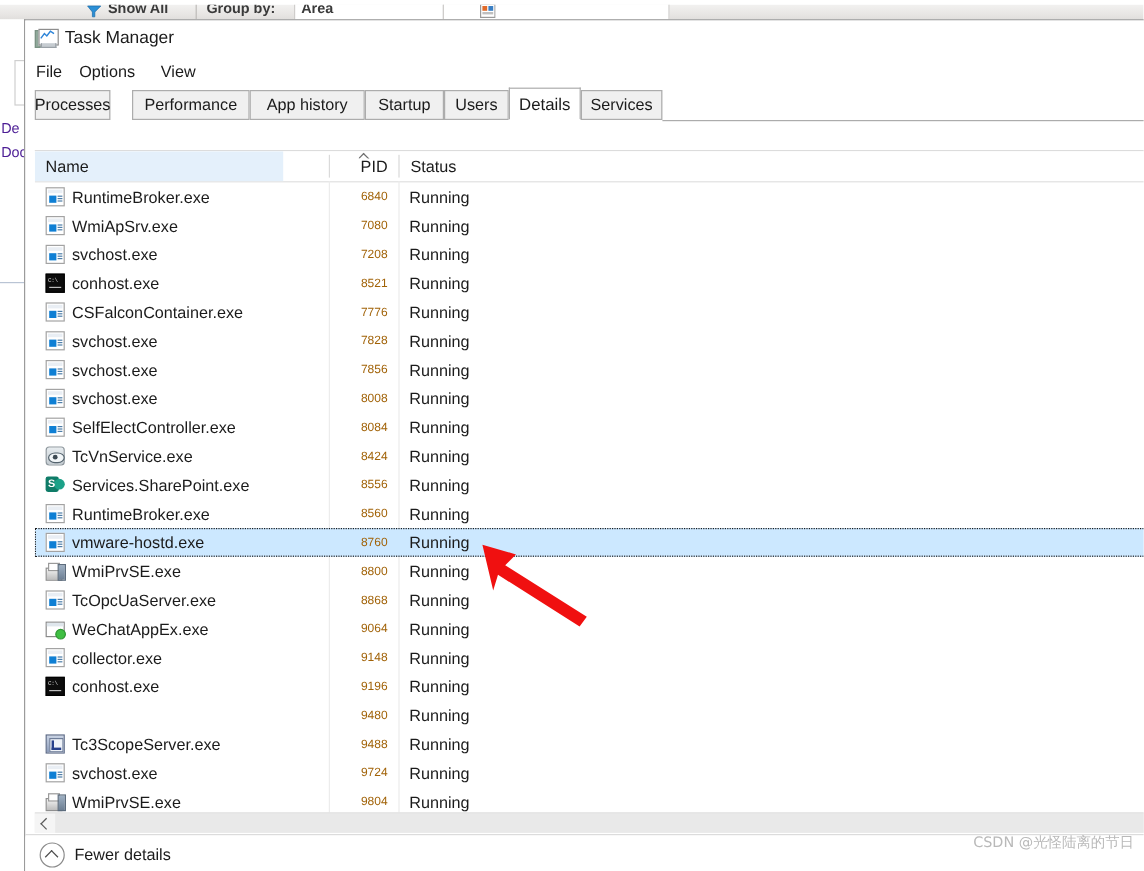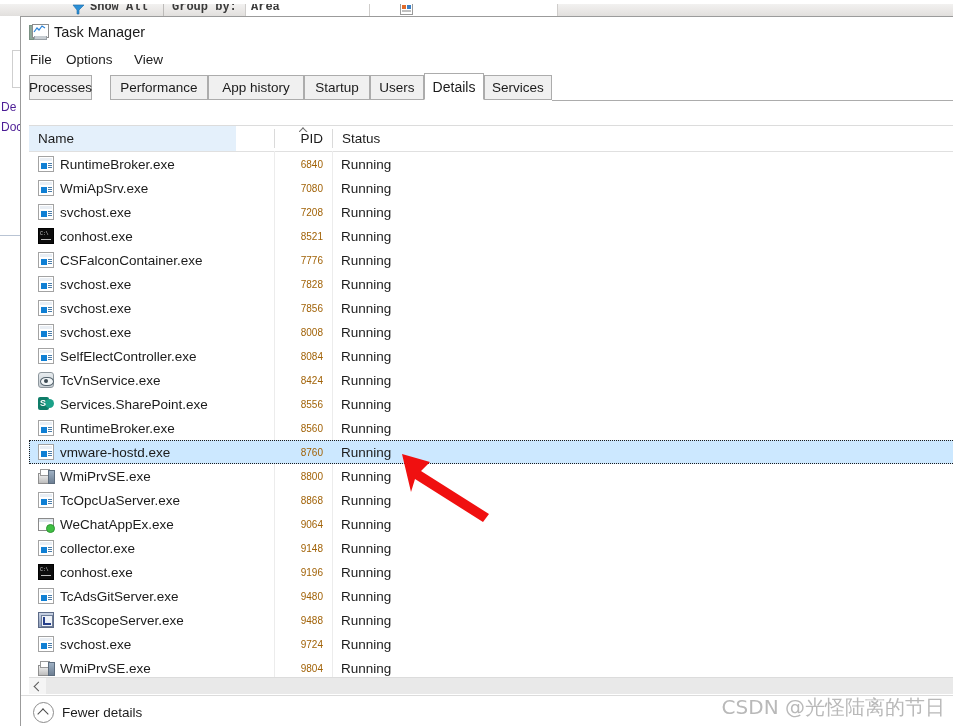--- a/index.html
+++ b/index.html
@@ -13,21 +13,20 @@
   #root { position: relative; width: 953px; height: 726px; }
 
   
   .bg-layer { position: absolute; inset: 0; background: #ffffff; }
 
   .bg-toolbar {
     position: absolute; left: 0; top: 4px; width: 953px; height: 14px;
     background: linear-gradient(to bottom, #f2f1f0 0%, #e7e5e3 60%, #dddbd9 100%);
     border-bottom: 1px solid #b9b7b5;
     overflow: hidden;
-    font-family: Liberation Mono, monospace;
   }
   .bg-tb-item {
     position: absolute; top: -4px;
     font-size: 12px; color: #3a3a3a; white-space: nowrap;
     font-weight: bold;
   }
   .bg-tb-sep {
     position: absolute; top: -2px; width: 1px; height: 14px; background: #bdbbb9;
   }
   .bg-tb-box {
@@ -364,21 +363,21 @@
   .fewer-text { font-size: 13.5px; color: #1b1b1b; white-space: nowrap; }
 
   .tm-divider {
     position: absolute; left: 0; top: 678px; width: 940px; height: 1px;
     background: #dcdcdc;
   }
 
   
   .watermark {
     position: absolute; right: 8px; top: 694px;
-    font-size: 20px; color: #b9b9b9;
+    font-size: 12px; color: #b9b9b9;
     white-space: nowrap;
     font-family: "DejaVu Sans", sans-serif;
   }
 
   
   .annot-arrow {
     position: absolute; left: 0; top: 0; width: 953px; height: 726px;
     pointer-events: none;
   }
 </style>
@@ -743,31 +742,20 @@
                     <span class="txt">C:\</span>
                     <span class="bar"></span>
                   </span>
                 </span>
                 <span class="pname">conhost.exe</span>
               </span>
               <span class="cell-pid">9196</span>
               <span class="cell-status">Running</span>
             </div>
             <div class="tm-row">
-              <span class="cell-name">
-                <span class="picon">
-                  <span class="ic-app">
-                    <span class="blk"></span>
-                    <span class="ln1"></span>
-                    <span class="ln2"></span>
-                    <span class="ln3"></span>
-                  </span>
-                </span>
-                <span class="pname">TcAdsGitServer.exe</span>
-              </span>
               <span class="cell-pid">9480</span>
               <span class="cell-status">Running</span>
             </div>
             <div class="tm-row">
               <span class="cell-name">
                 <span class="picon">
                   <span class="ic-scope">
                     <span class="inner"></span>
                     <span class="mark"></span>
                   </span>

